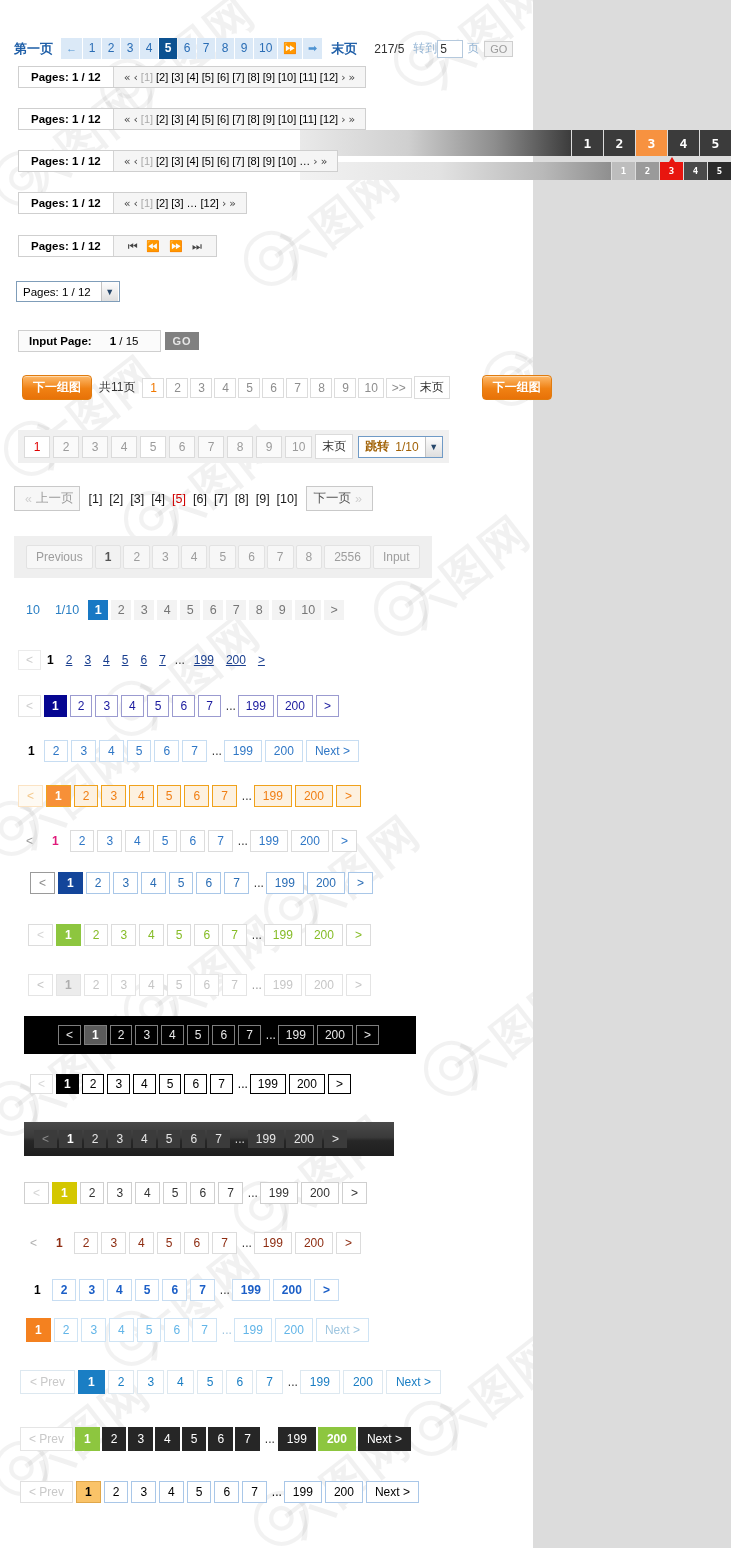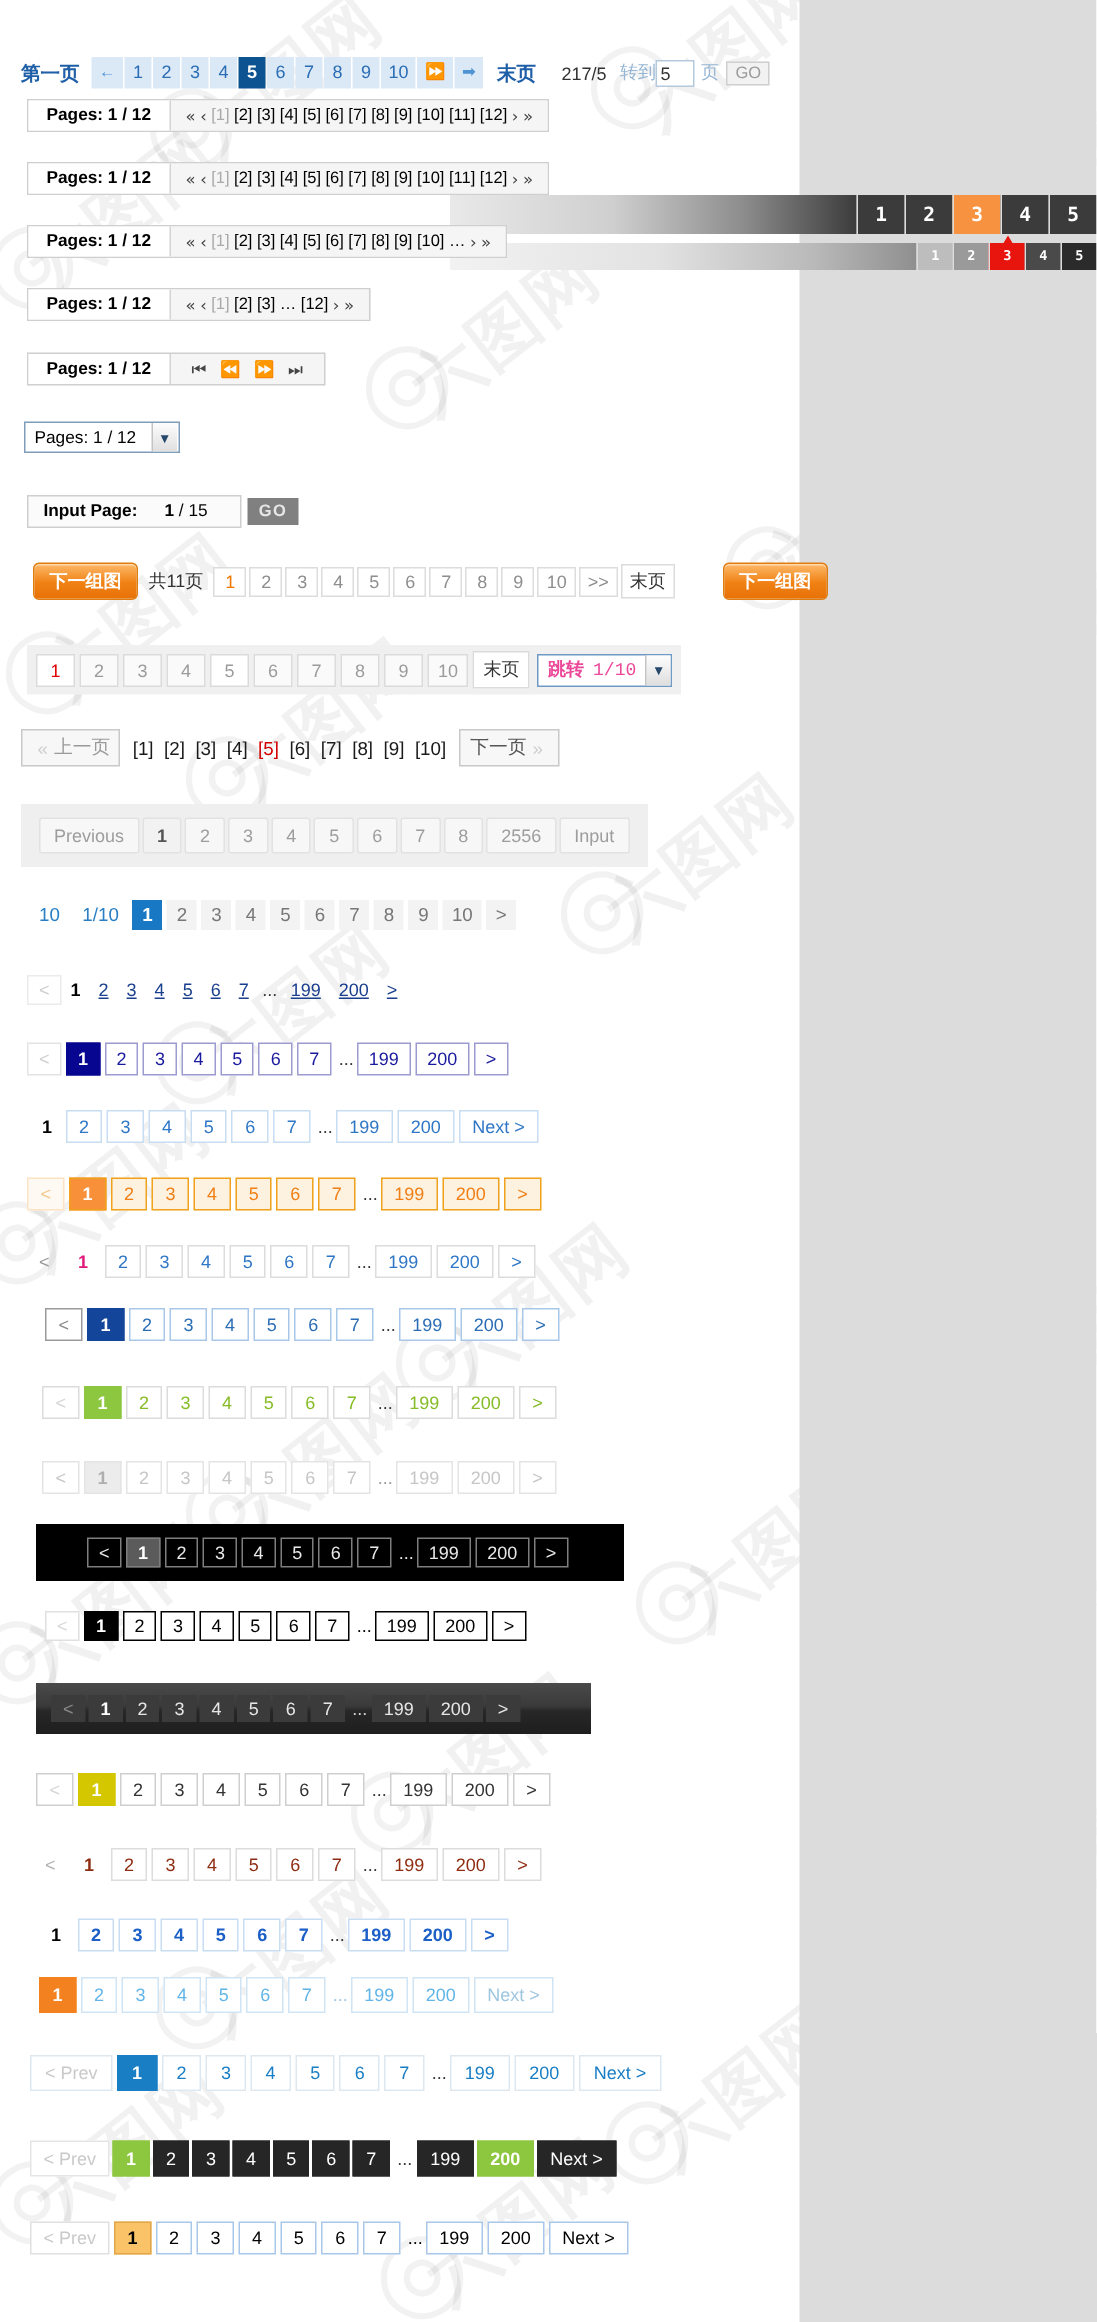--- a/index.html
+++ b/index.html
@@ -154,21 +154,21 @@
     border:1px solid #dbdbdb; background:#fafafa; color:#9b9b9b;
     padding:3px 6px; margin-right:3px; font-size:12px;
   }
   .r8 .nb.on { color:#e00000; }
   .r8 .nb.white { background:#fff; }
   .r8 .nb.zh { color:#333; }
   .r8 .selbox2 {
     display:inline-flex; align-items:center; border:1px solid #6f9ac6; background:#fff;
     height:22px; font-size:12px; margin-left:2px;
   }
-  .r8 .selbox2 .t { padding:0 6px; color:#ec4899; font-weight:bold;font-family:Liberation Mono, monospace; }
+  .r8 .selbox2 .t { padding:0 6px; color:#a16207; font-weight:bold; }
   .r8 .selbox2 .caret {
     width:17px; height:20px; background:linear-gradient(to bottom,#fdfdfd,#dedede);
     border-left:1px solid #c3c3c3; display:flex; align-items:center; justify-content:center;
     color:#27486b; font-size:9px;
   }
 
   
   .r9 { display:flex; align-items:center; font-size:12.5px; }
   .r9 .prevb {
     display:inline-flex; align-items:center; border:1px solid #c9c9c9;

